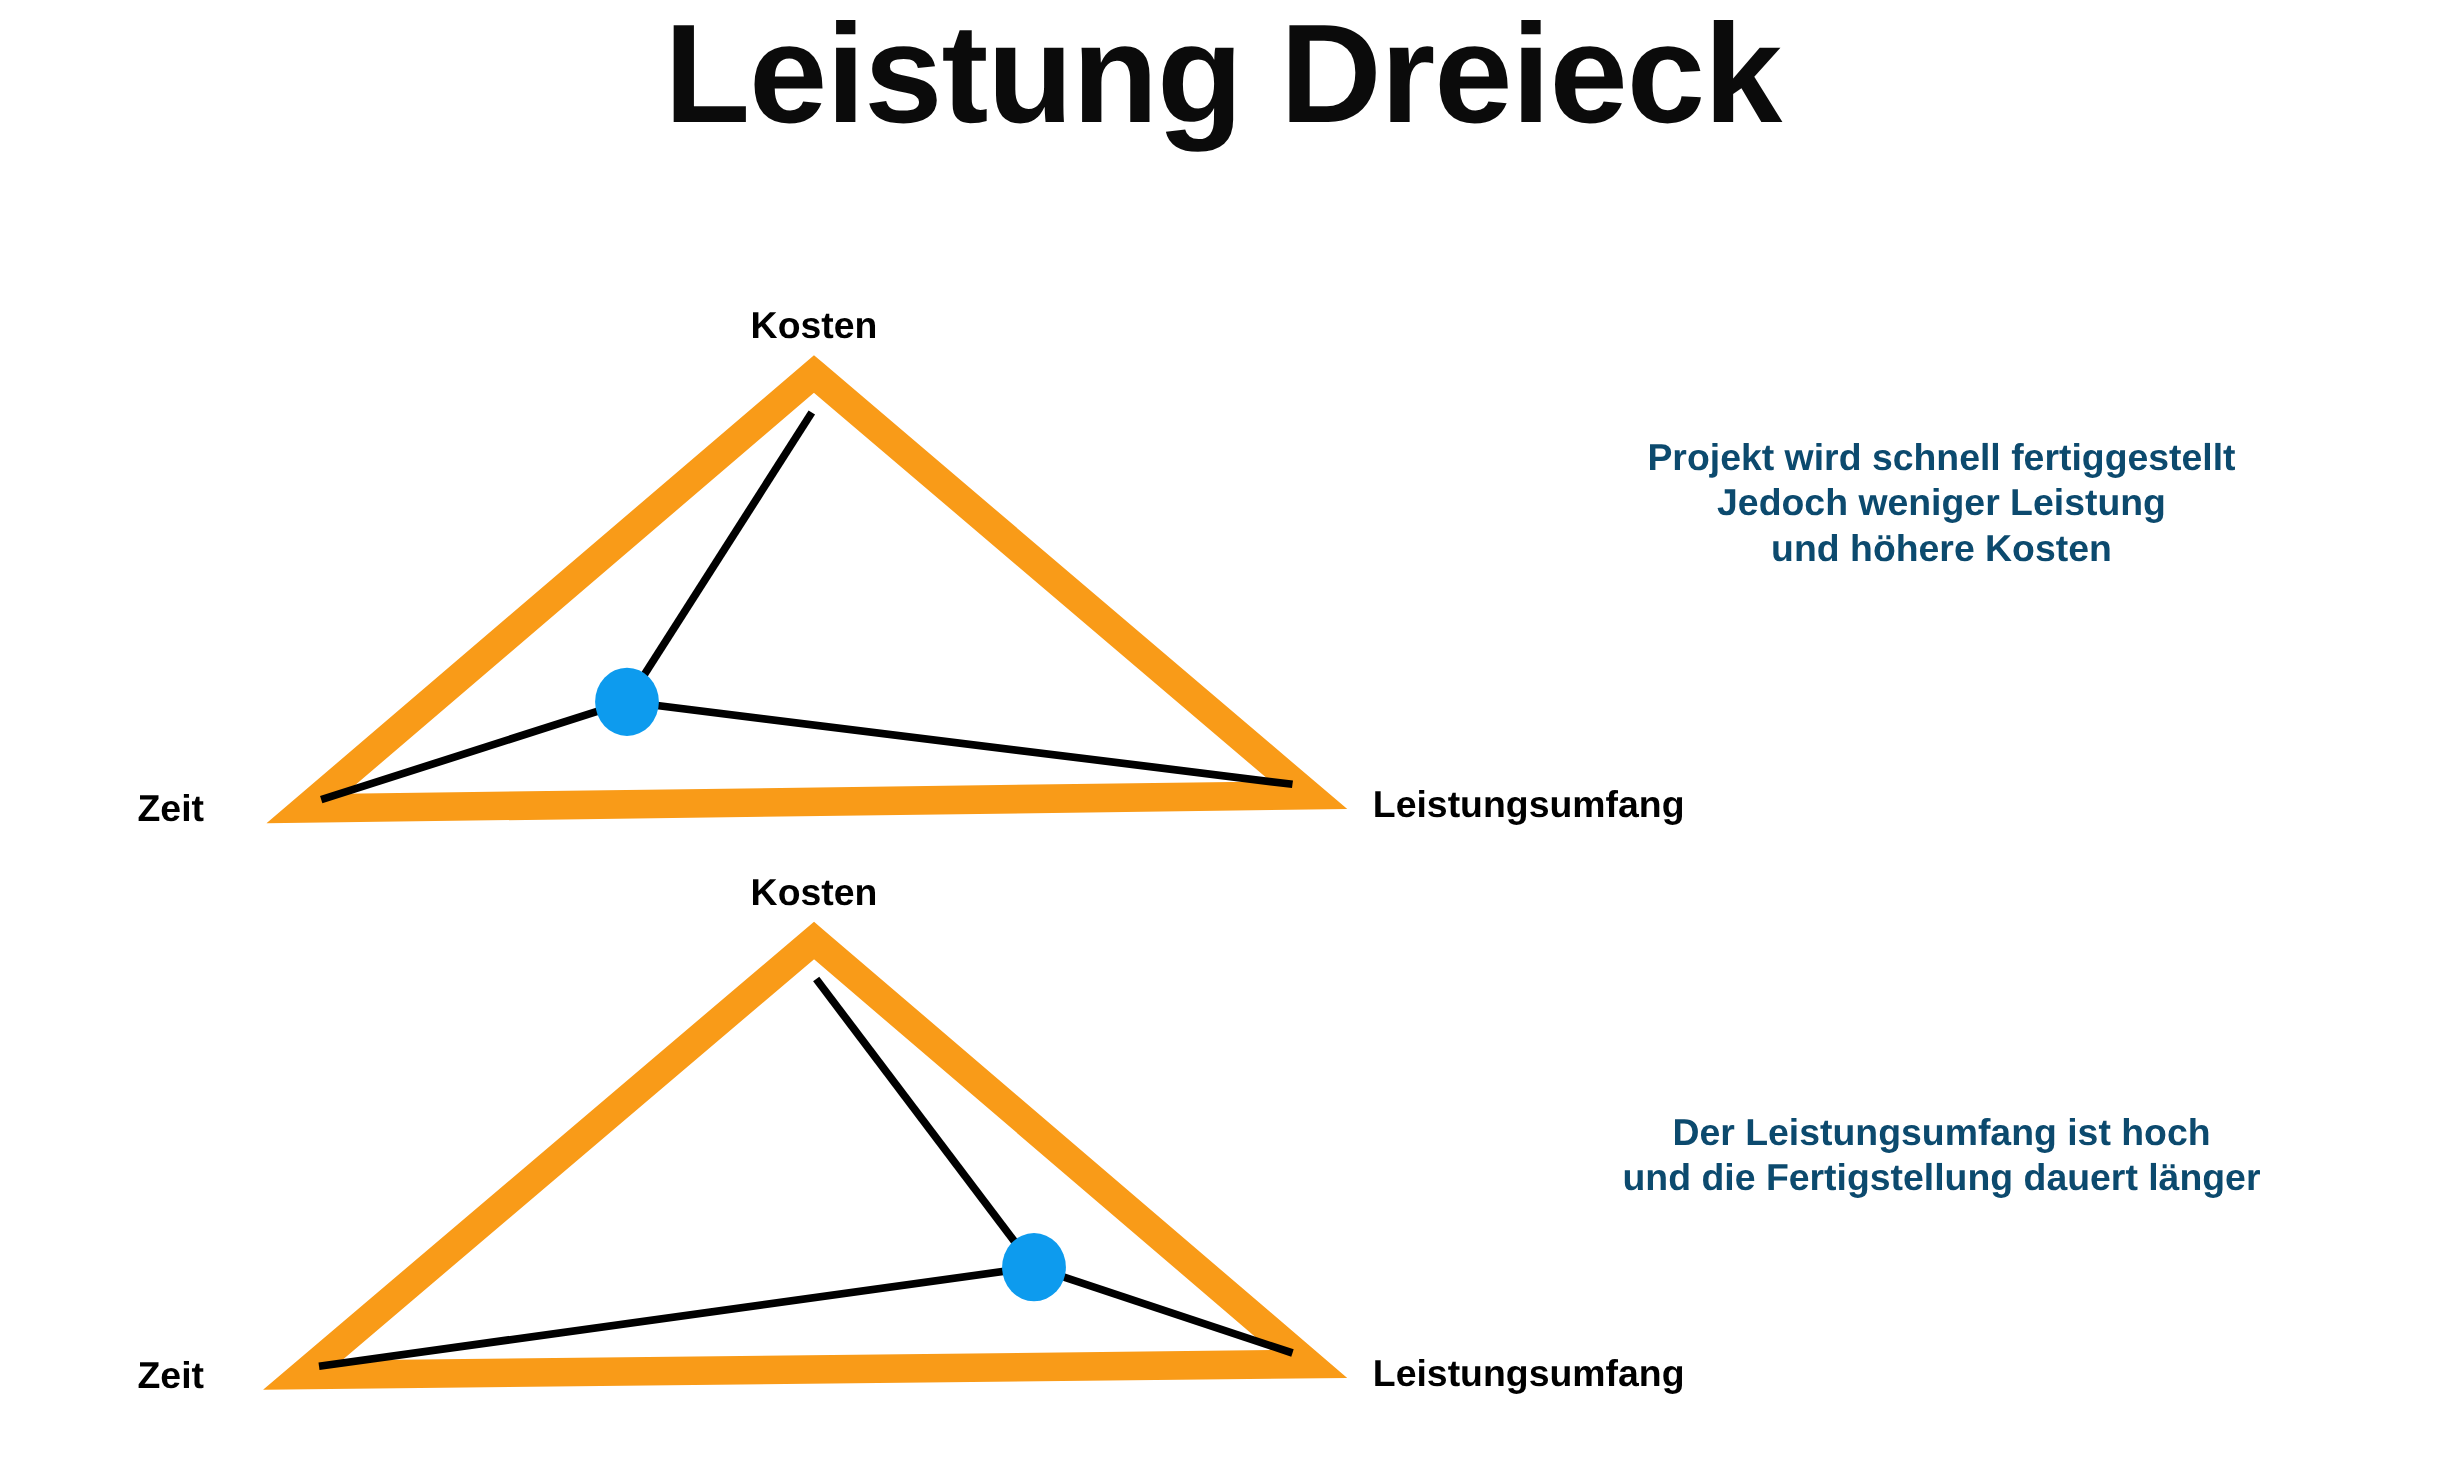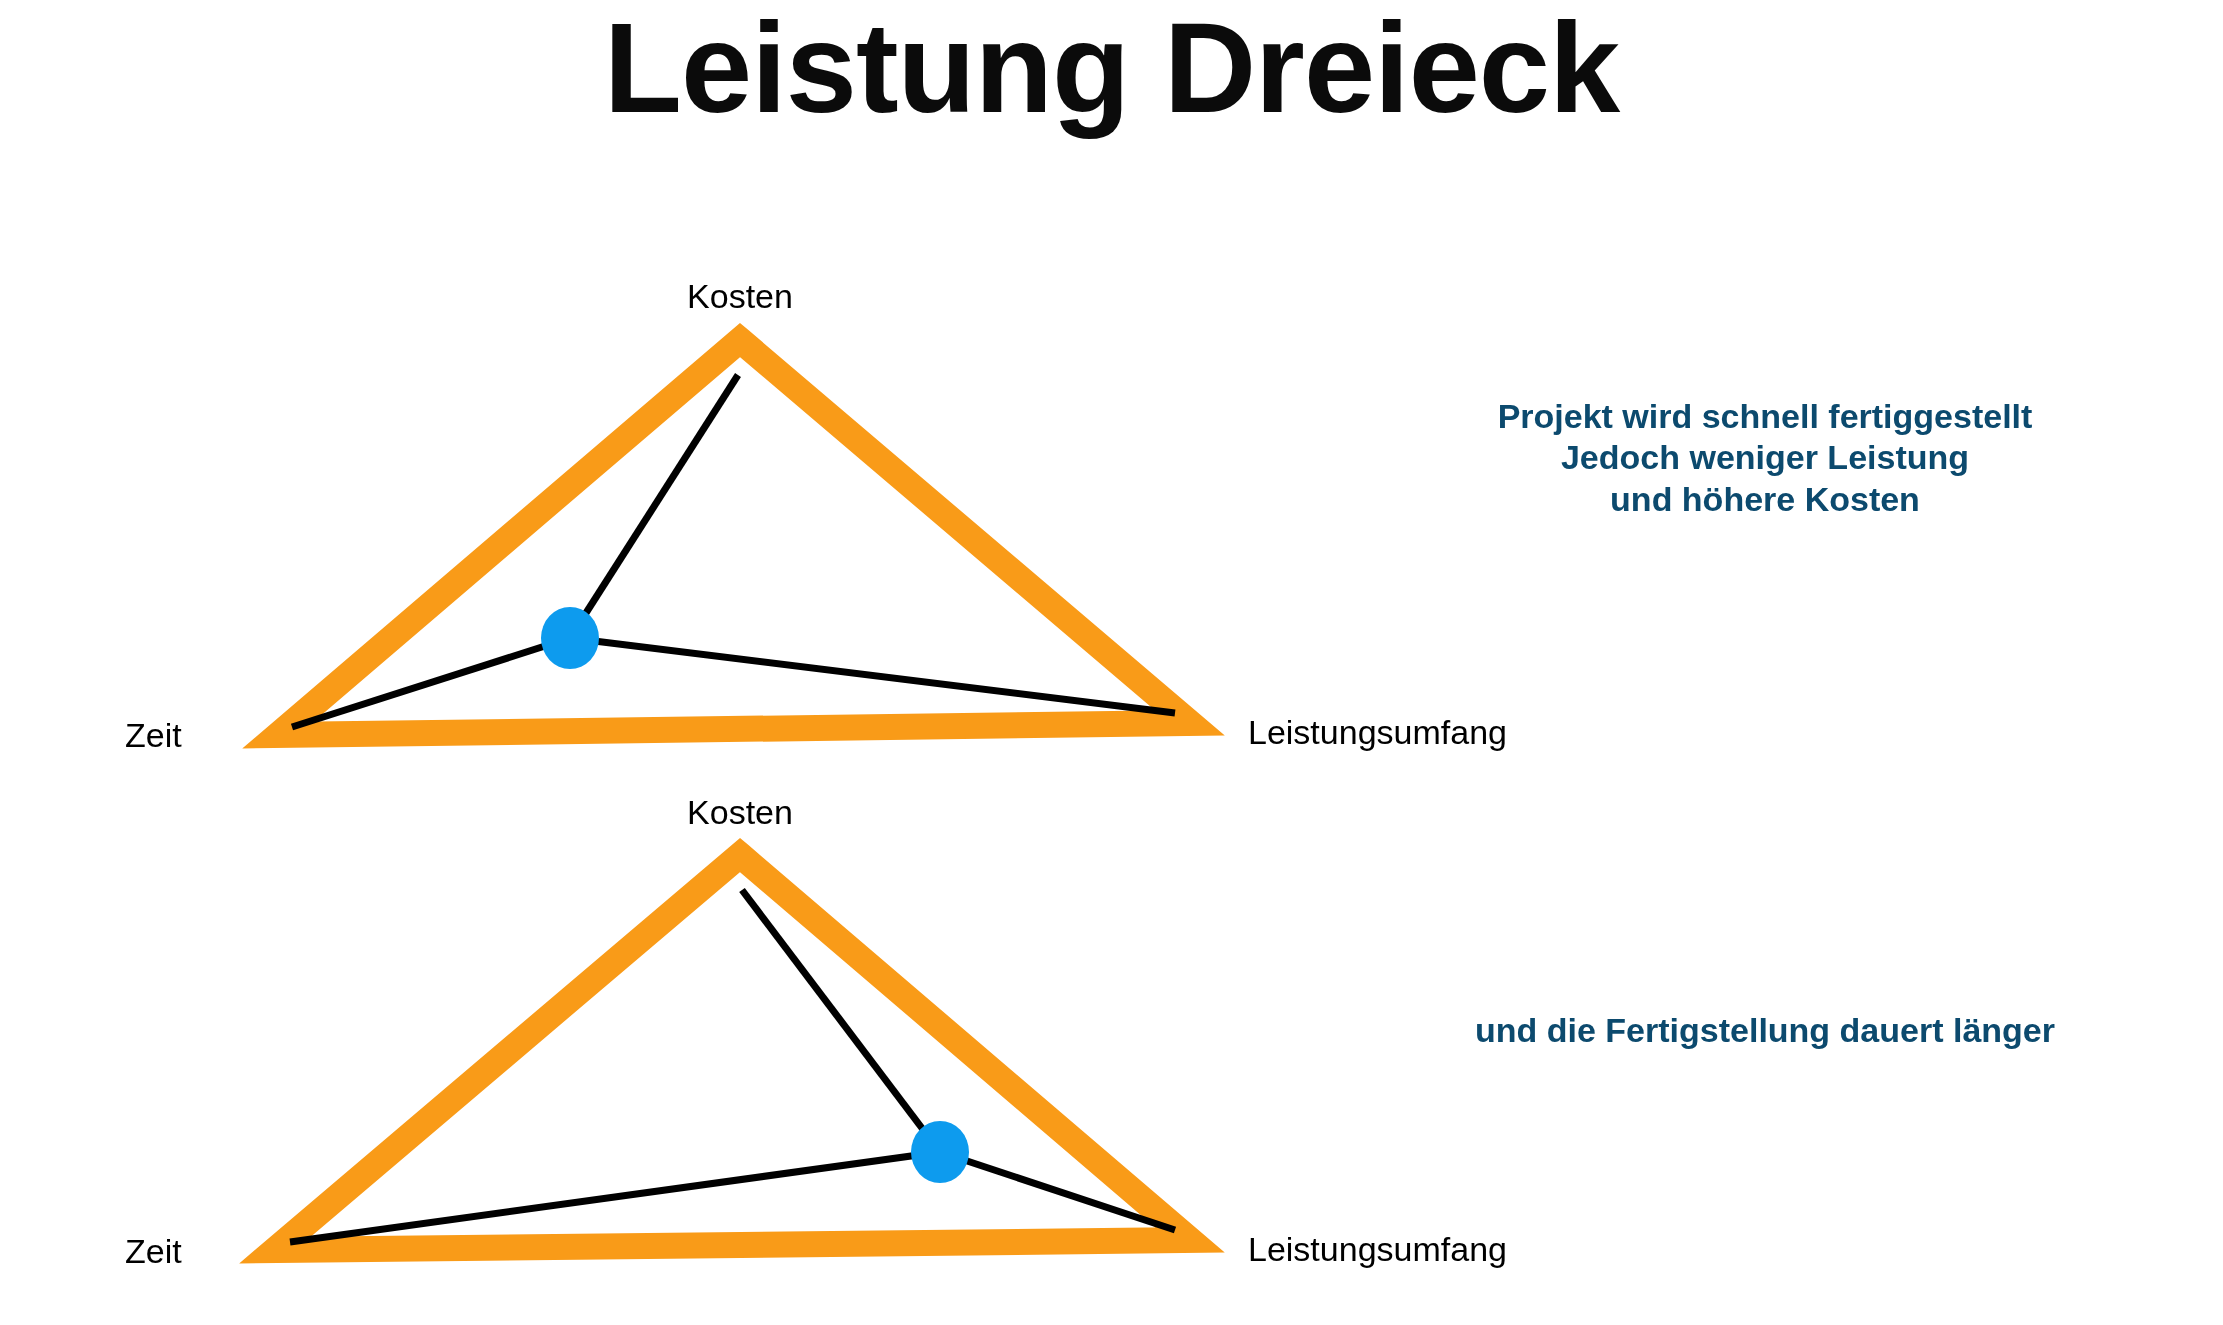--- a/index.html
+++ b/index.html
@@ -34,21 +34,21 @@
     position: absolute;
     left: 0;
     top: 0;
     width: 2223px;
     height: 1325px;
     pointer-events: none;
   }
   .vertex-label {
     position: absolute;
     font-size: 34px;
-    font-weight: 400;
+    font-weight: 700;
     color: #000000;
     white-space: nowrap;
     line-height: 1;
   }
   .vertex-label.center {
     transform: translateX(-50%);
   }
   .note {
     position: absolute;
     text-align: center;
@@ -99,16 +99,17 @@
     <span class="note-line">und höhere Kosten</span>
   </div>
 
   <div class="vertex-label center" style="left:740px; top:795px;">Kosten</div>
 
   <div class="vertex-label" style="left:125px; top:1234px;">Zeit</div>
 
   <div class="vertex-label" style="left:1248px; top:1232px;">Leistungsumfang</div>
 
   <div class="note" style="left:1765px; top:1010px;">
+    <span class="note-line">Der Leistungsumfang ist hoch</span>
     <span class="note-line">und die Fertigstellung dauert länger</span>
   </div>
 
 </div>
 
 </body></html>

